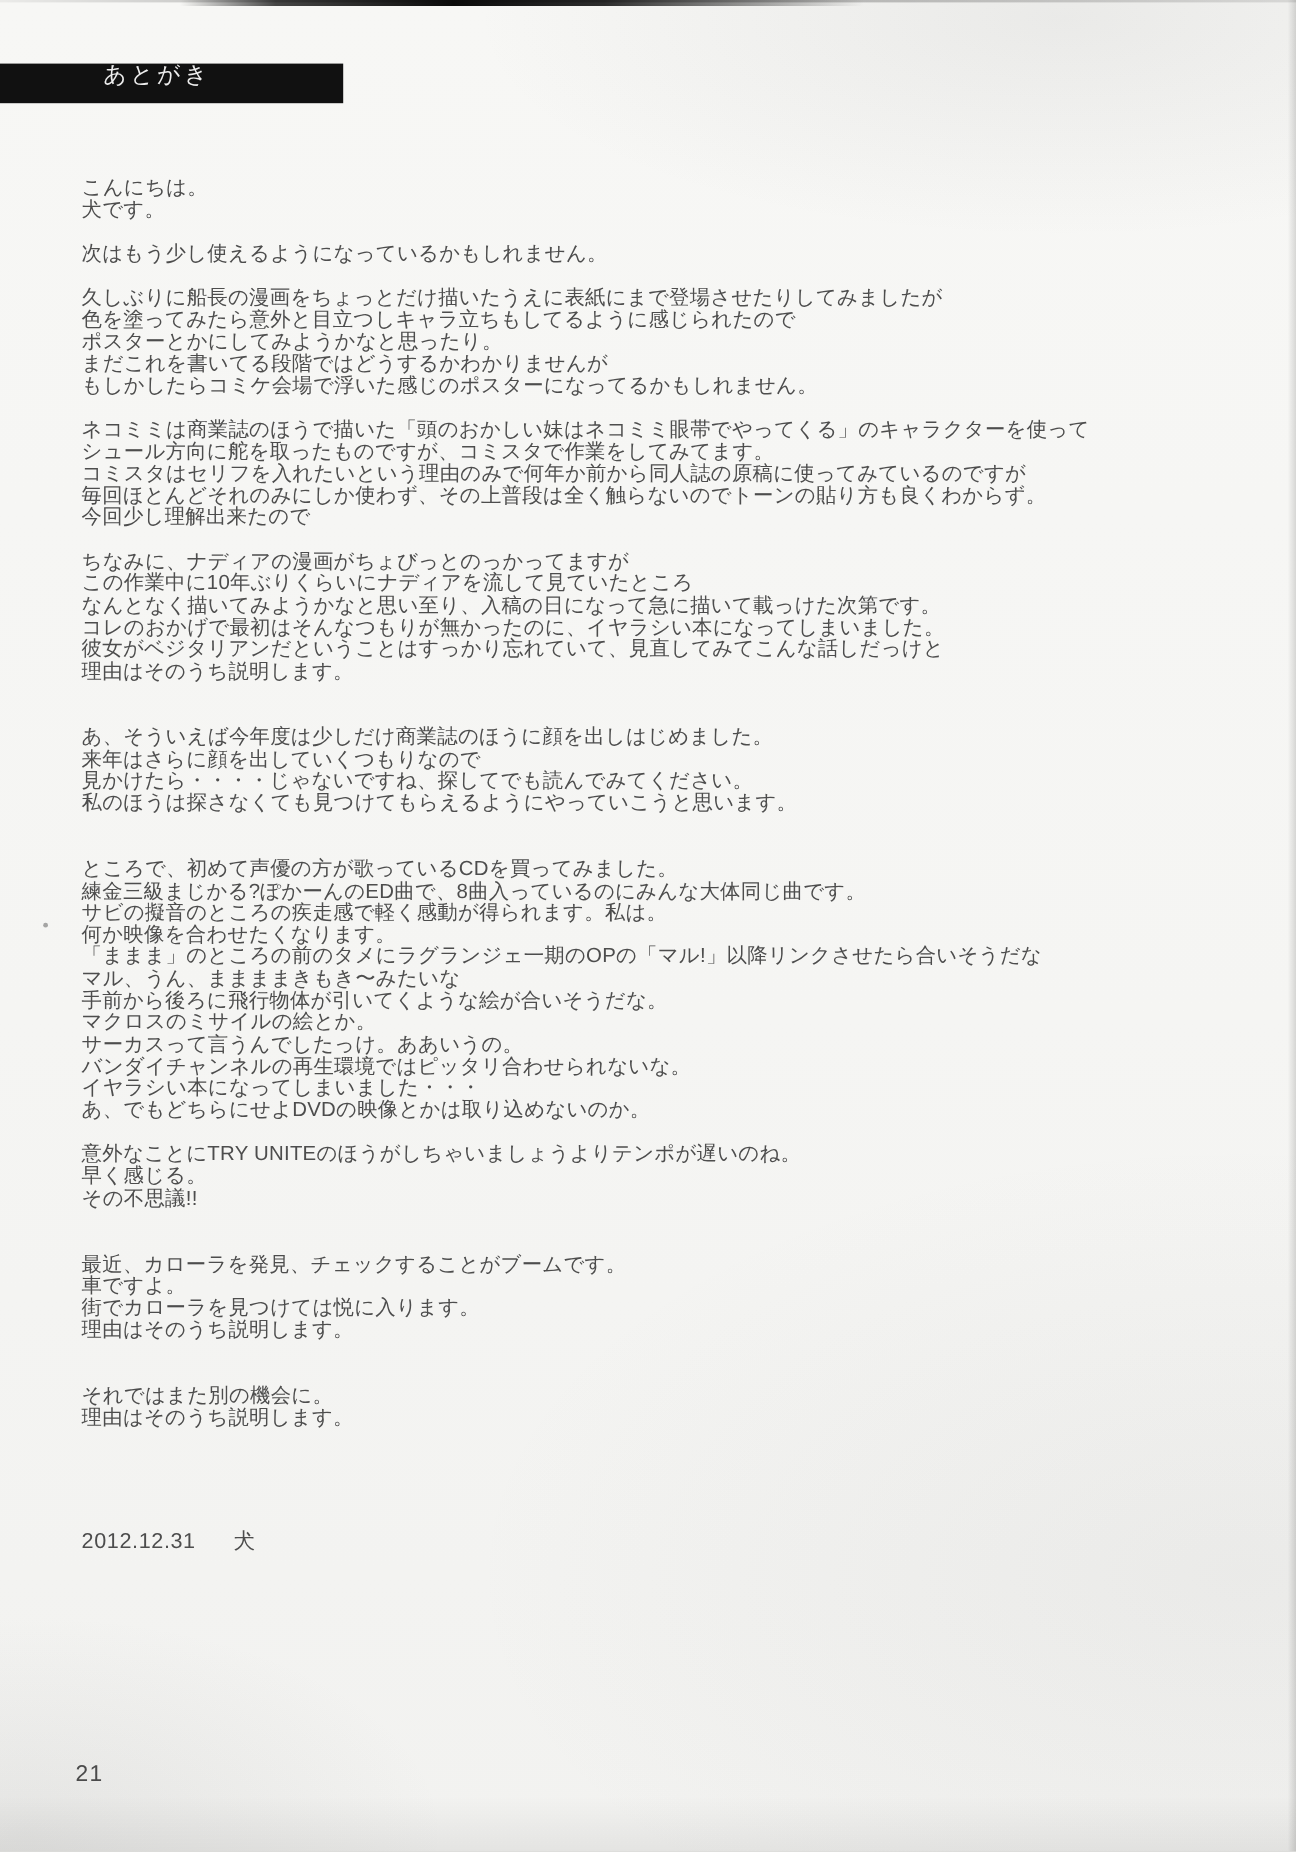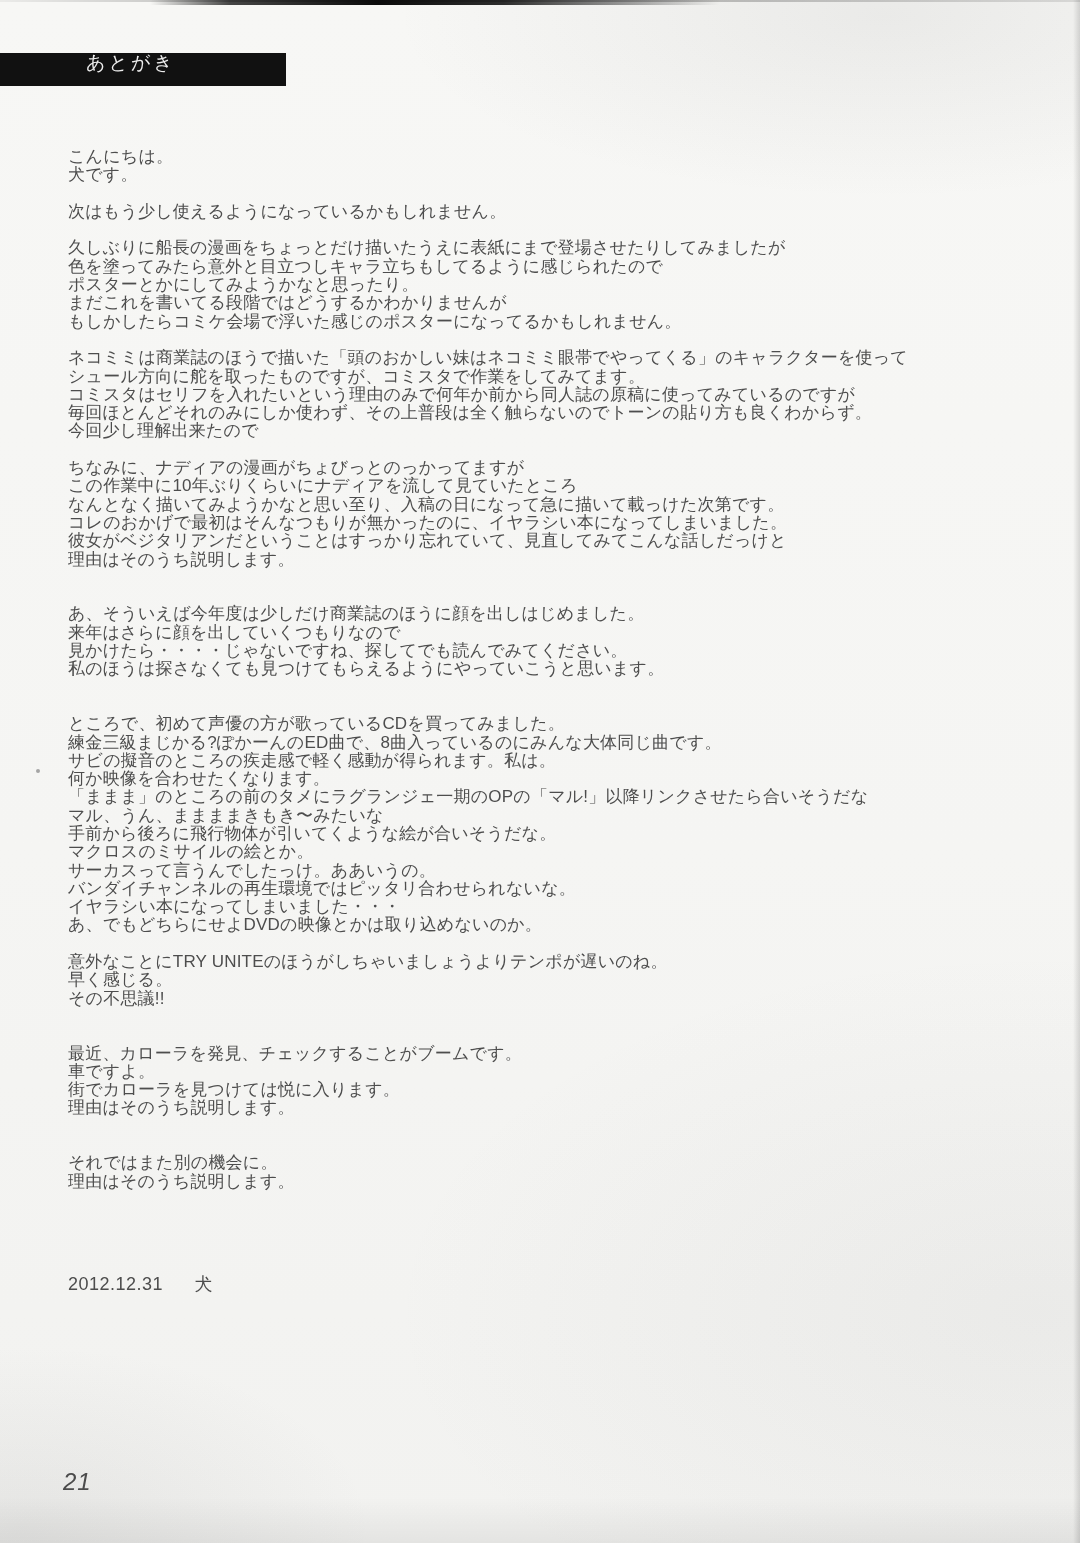--- a/index.html
+++ b/index.html
@@ -76,21 +76,21 @@
 
   
   .signature {
     position: absolute; left: 68px; top: 1272px;
     font-size: 18px; color: #4d4d4d; letter-spacing: 0.5px;
   }
   .signature .author { margin-left: 26px; }
 
   .page-number {
     position: absolute; left: 63px; top: 1468px;
-    font-size: 24px; color: #4b4b4b; letter-spacing: 1px; font-style: italic;
+    font-size: 19px; color: #4b4b4b; letter-spacing: 1px;
   }
 </style>
 </head>
 <body>
 
 <div class="page">
 
   <div class="top-hairline"></div>
   <div class="top-strip"></div>
 

